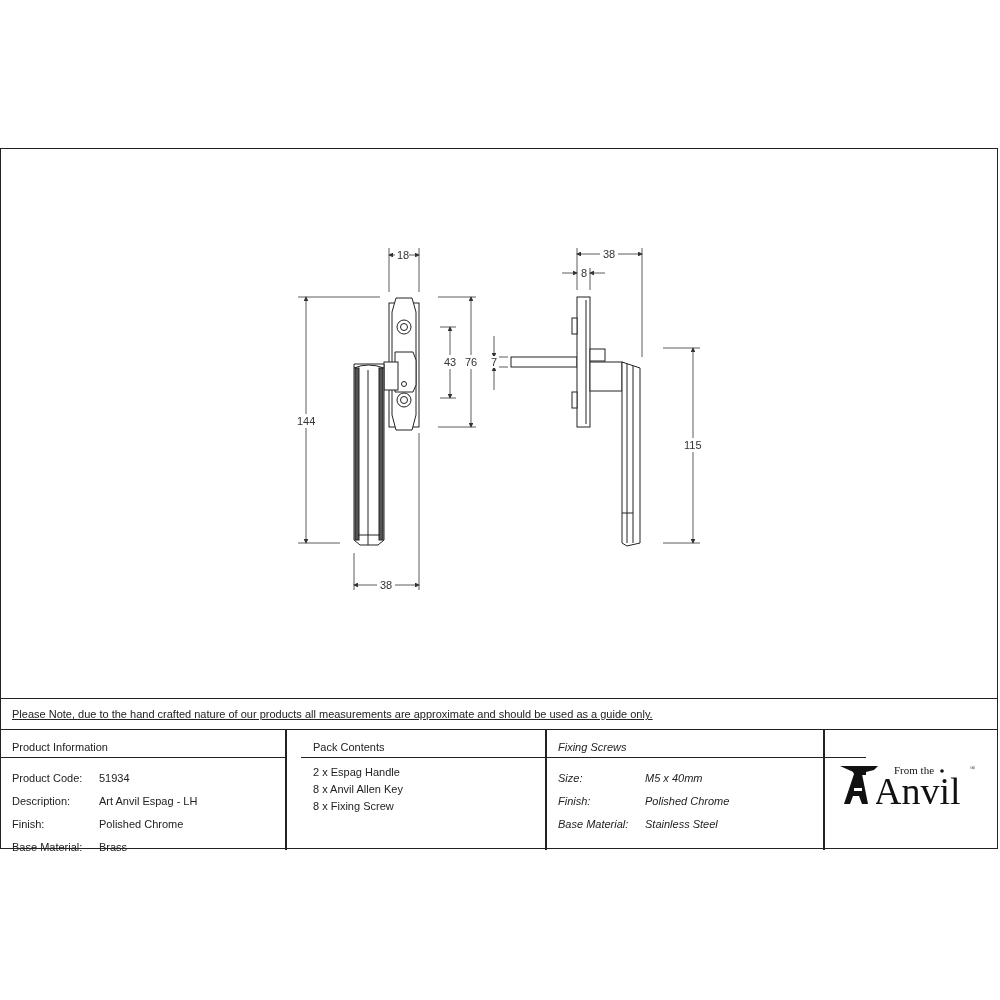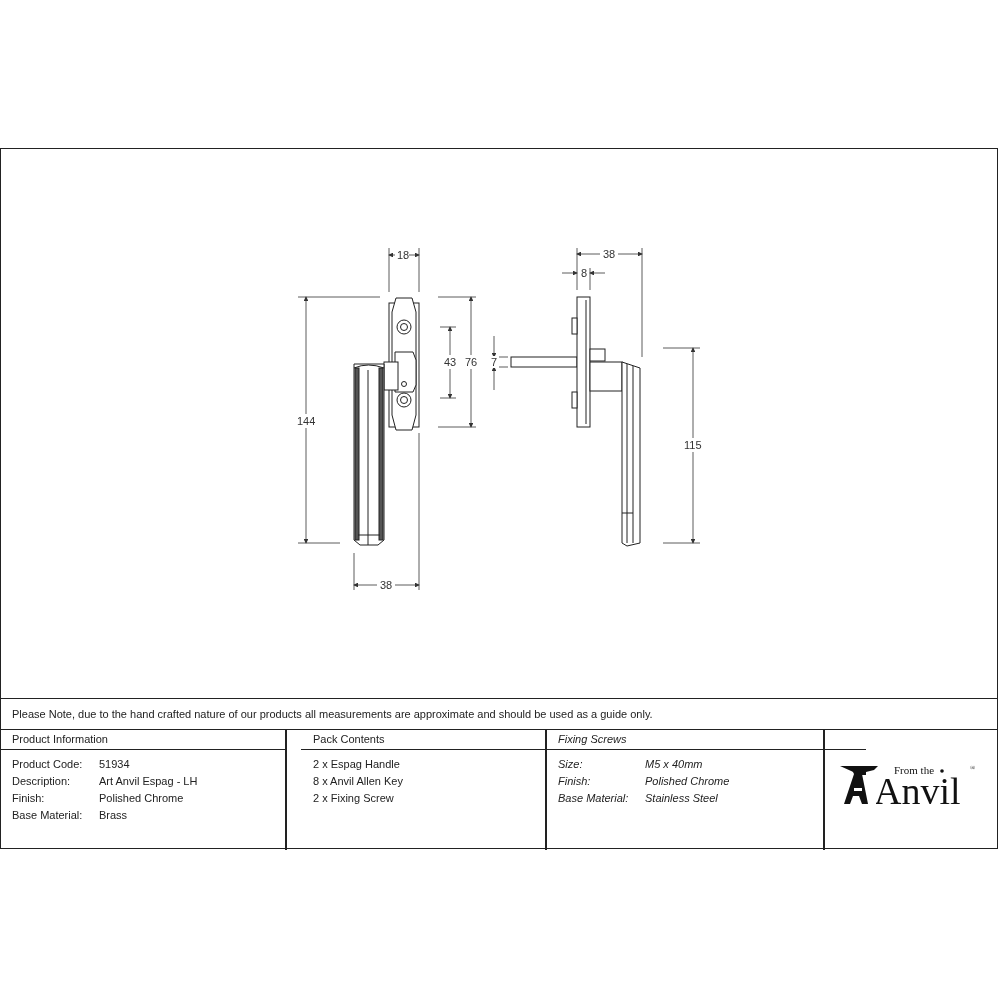--- a/index.html
+++ b/index.html
@@ -4,28 +4,28 @@
 <style>
   html, body { margin:0; padding:0; background:#ffffff; }
   body { width:1000px; height:1000px; position:relative; overflow:hidden;
          font-family:"Liberation Sans", "DejaVu Sans", sans-serif; color:#222; }
   .frame { position:absolute; left:0; top:148px; width:998px; height:701px;
            border:1.5px solid #222; box-sizing:border-box; }
   .drawing { position:absolute; left:0; top:0; width:1000px; height:1000px; }
   .dim { font-size:11px; fill:#333; font-family:"Liberation Sans", sans-serif; }
   .note-row { position:absolute; left:0; top:698px; width:998px; height:31px;
               border-top:1.5px solid #222; box-sizing:border-box;
-              font-size:11px; padding:9px 0 0 12px; }
+              font-size:11px; padding:9px 0 0 12px;text-decoration:underline; }
   .table { position:absolute; left:0; top:729px; width:998px; height:120px;
            border-top:1.5px solid #222; box-sizing:border-box; }
-  .col { position:absolute; top:0; height:120px; box-sizing:border-box; }
+  .col { position:absolute; top:8px; height:120px; box-sizing:border-box; }
   .col-head { height:20px; border-bottom:1.5px solid #222; font-size:11px;
               padding:3px 0 0 12px; box-sizing:border-box; }
   .col-body { padding:6px 0 0 12px; font-size:11px; line-height:17px; }
-  .kv { display:flex; }
+  .kv { display:flex;margin-top:6px; }
   .kv .k { width:87px; }
   .divider { position:absolute; top:0; width:1.5px; height:120px; background:#222; }
   .logo { position:absolute; left:838px; top:760px; width:150px; height:50px; }
 </style>
 </head>
 <body>
 
 <div class="frame"></div>
 
 <svg class="drawing" viewBox="0 0 1000 1000" xmlns="http://www.w3.org/2000/svg">
@@ -167,21 +167,21 @@
         </div>
     </div>
   </div>
   <div class="divider" style="left:285px;"></div>
 
   <div class="col" style="left:286px;width:259px;padding-left:15px;">
     <div class="col-head">Pack Contents</div>
     <div class="col-body">
       <div>2 x Espag Handle</div>
       <div>8 x Anvil Allen Key</div>
-      <div>2 x Fixing Screw</div>
+      <div>8 x Fixing Screw</div>
     </div>
   </div>
   <div class="divider" style="left:545px;"></div>
 
   <div class="col" style="left:546px;width:320px;font-style:italic;">
     <div class="col-head">Fixing Screws</div>
     <div class="col-body">
       <div class="kv">
           <span class="k">Size:</span>
           <span>M5 x 40mm</span>

